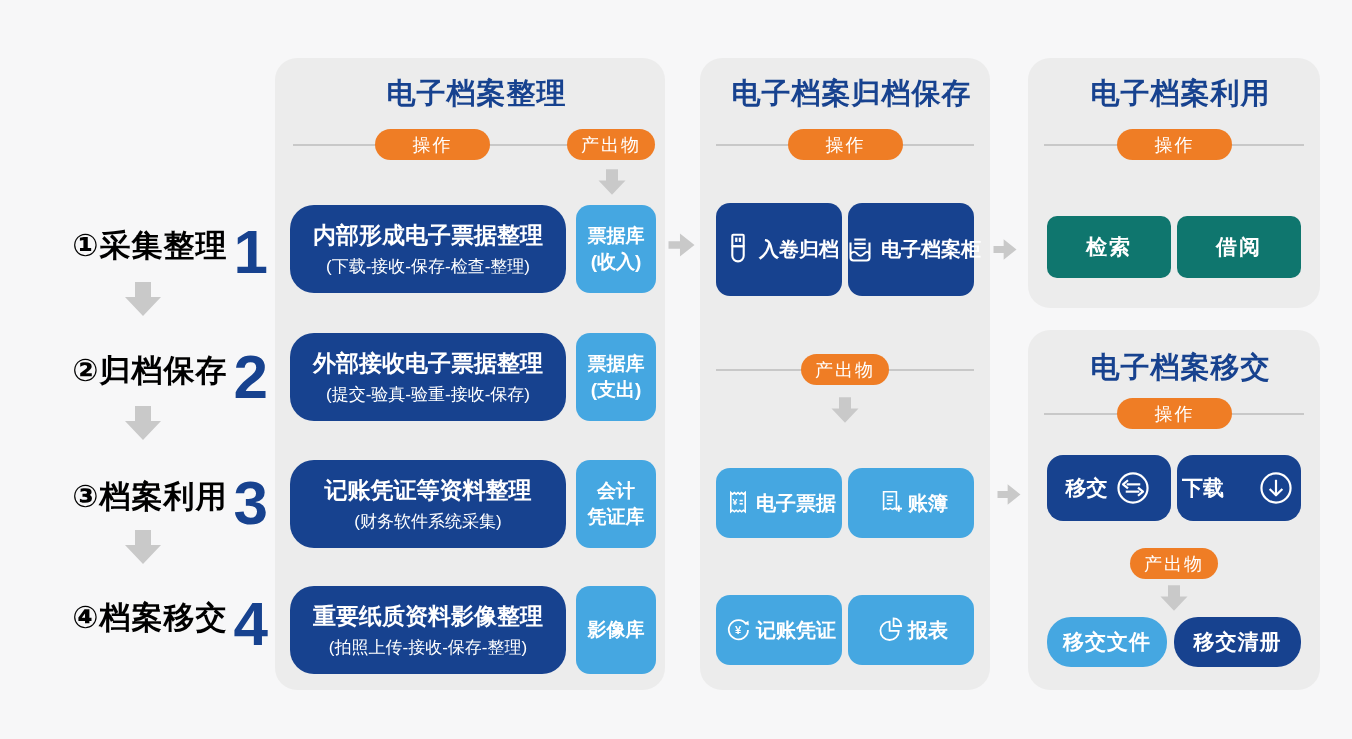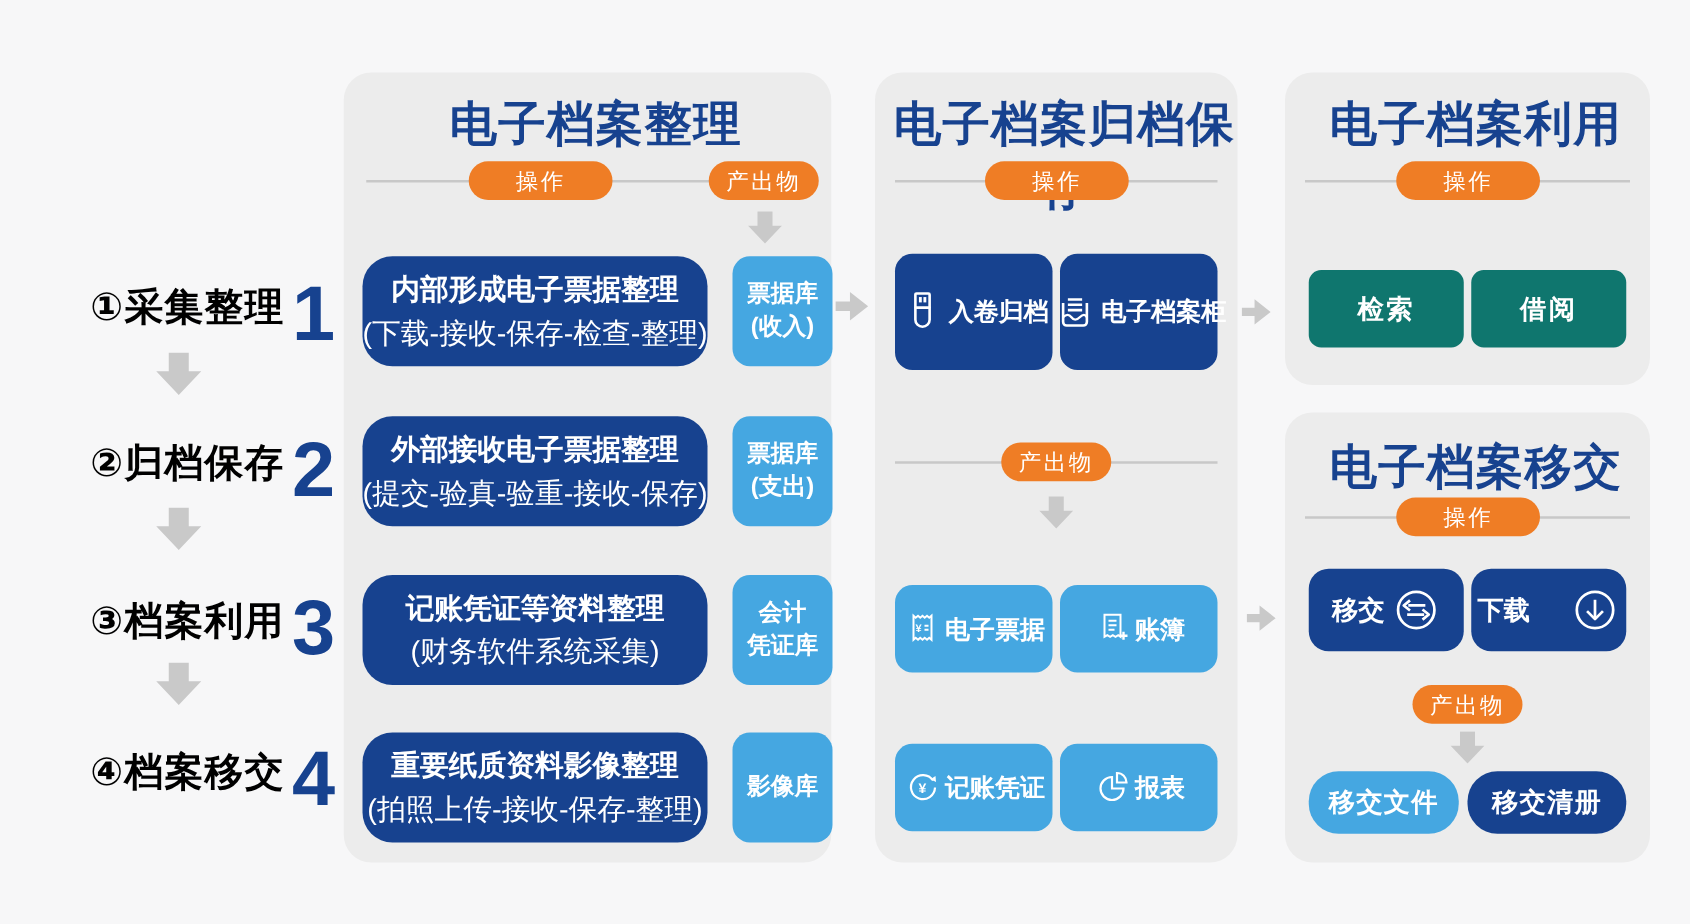--- a/index.html
+++ b/index.html
@@ -15,21 +15,21 @@
   
   .panel {
     position: absolute;
     background: #ececec;
     border-radius: 22px;
   }
   .panel-title {
     position: absolute;
     left: 13px; right: 0; top: 16px;
     text-align: center;
-    font-size: 38px;
+    font-size: 29px;
     font-weight: bold;
     color: #17428f;
     letter-spacing: 1px;
   }
 
   
   .hline {
     position: absolute;
     height: 2px;
     background: #c8c8c8;
@@ -74,36 +74,36 @@
 
   
   .arrow-down, .arrow-right { position: absolute; }
   .arrow-down svg, .arrow-right svg { display: block; }
 
   
   .org-row {
     position: absolute;
     left: 15px;
     display: flex;
-    gap: 20px;
+    gap: 10px;
     height: 88px;
   }
   .org-main {
     width: 276px;
     background: #17428f;
     border-radius: 24px;
     color: #fff;
     display: flex;
     flex-direction: column;
     align-items: center;
     justify-content: center;
     gap: 4px;
   }
   .org-main .t1 { font-size: 23px; font-weight: bold; white-space: nowrap; }
-  .org-main .t2 { font-size: 23px; white-space: nowrap; }
+  .org-main .t2 { font-size: 17px; white-space: nowrap; }
   .org-out {
     width: 80px;
     background: #45a7e1;
     border-radius: 14px;
     color: #fff;
     font-size: 19px;
     font-weight: bold;
     display: flex;
     align-items: center;
     justify-content: center;

